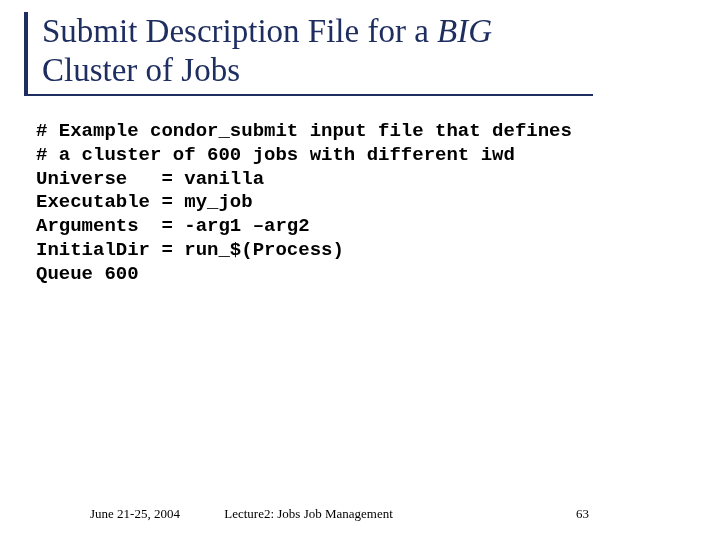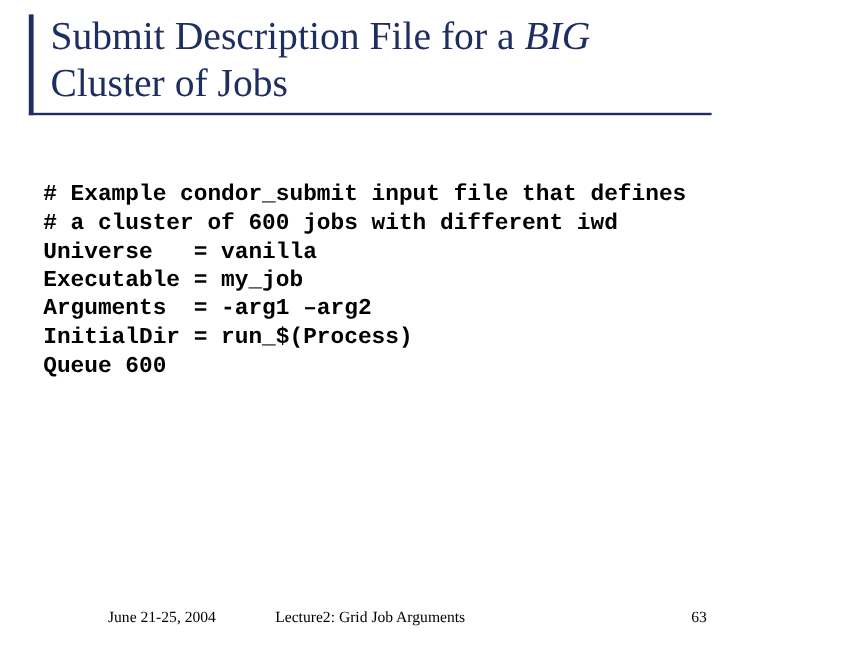--- a/index.html
+++ b/index.html
@@ -41,21 +41,20 @@
     position: absolute;
     left: 36px;
     top: 120px;
     right: 36px;
     font-family: "Courier New", Courier, monospace;
     font-size: 19px;
     line-height: 1.25;
     font-weight: bold;
     white-space: pre;
     color: #000;
-    margin-top: 31px;
   }
   .footer {
     position: absolute;
     left: 0;
     right: 0;
     bottom: 18px;
     font-size: 13px;
     color: #000;
   }
   .footer .date {
@@ -90,17 +89,17 @@
   <div class="code"><span># Example condor_submit input file that defines</span>
 <span># a cluster of 600 jobs with different iwd</span>
 <span>Universe   = vanilla</span>
 <span>Executable = my_job</span>
 <span>Arguments  = -arg1 –arg2</span>
 <span>InitialDir = run_$(Process)</span>
 <span>Queue 600</span></div>
 
   <div class="footer">
     <div class="date">June 21-25, 2004</div>
-    <div class="lecture">Lecture2: Grid Job Arguments</div>
+    <div class="lecture">Lecture2: Jobs Job Management</div>
     <div class="page">63</div>
   </div>
 
 </div>
 
 </body></html>

